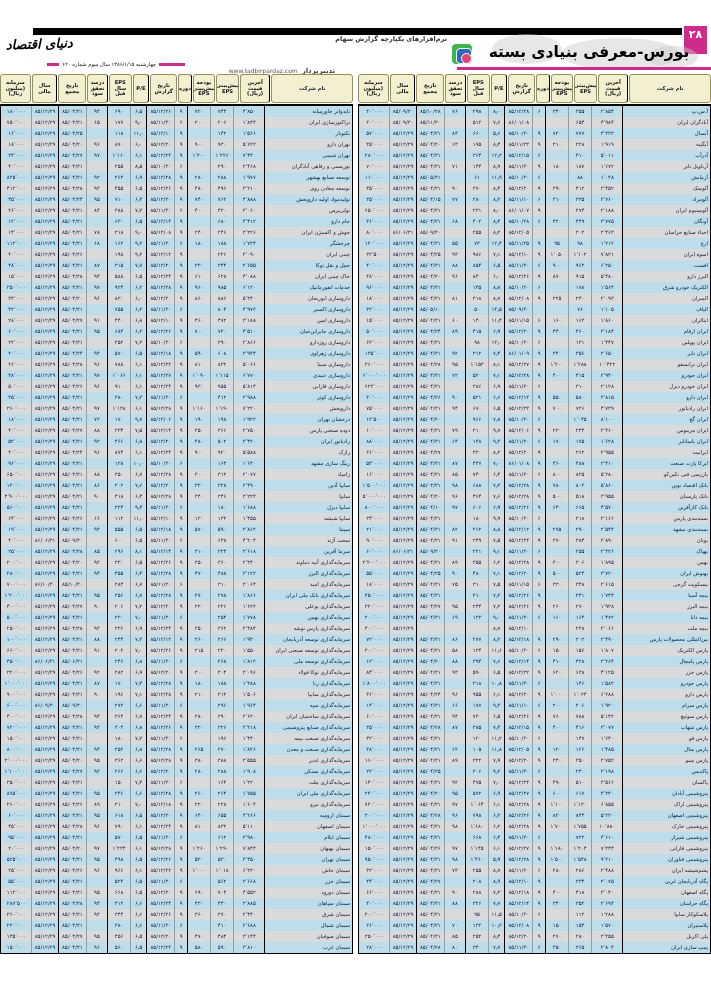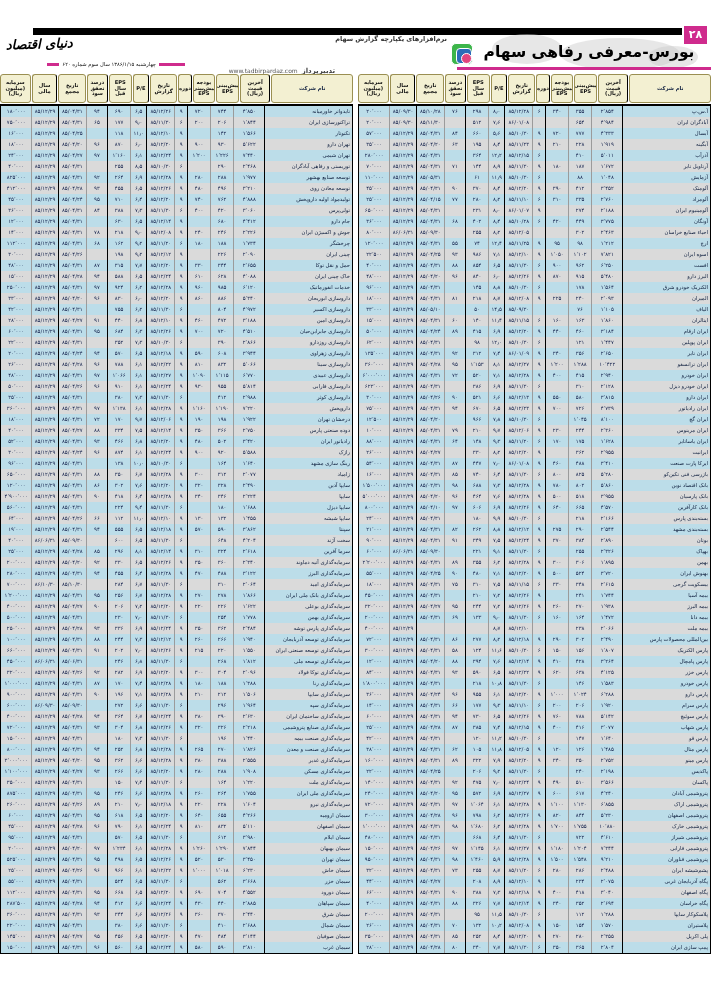--- a/index.html
+++ b/index.html
@@ -1,21 +1,21 @@
 <!DOCTYPE html>
 <html lang="fa"><head>
 <meta charset="utf-8">
 <style>
   html,body{margin:0;padding:0;}
   body{width:711px;height:983px;background:#ffffff;position:relative;overflow:hidden;
        font-family:"DejaVu Sans",sans-serif;}
   .abs{position:absolute;}
   
   .topbar{left:33px;top:28px;width:649px;height:7px;background:#000;}
-  .page-badge{left:684px;top:26px;width:23px;height:18px;background:#cf2b8d;color:#fff;
+  .page-badge{left:684px;top:26px;width:23px;height:28px;background:#cf2b8d;color:#fff;
       font-size:11px;font-weight:bold;text-align:center;line-height:18px;}
   .masthead{left:6px;top:36px;width:90px;height:22px;font-family:"DejaVu Serif",serif;
       font-size:13px;font-weight:bold;font-style:italic;color:#000;transform:rotate(-2deg);
       white-space:nowrap;}
   .issue-line{left:0px;top:60px;width:185px;height:8px;display:flex;direction:rtl;
       align-items:center;gap:3px;}
   .issue-dash{height:3px;background:#cf2b8d;flex:0 0 auto;}
   .issue-text{font-size:5.2px;color:#111;white-space:nowrap;}
   .watermark{background:#c9c9c9;opacity:.45;border-radius:50%;}
   .section-title{left:470px;top:43px;width:238px;height:24px;font-size:15.5px;font-weight:bold;
@@ -74,21 +74,21 @@
 <div class="abs issue-line">
   <div class="issue-dash" style="width:26px"></div>
   <div class="issue-text">چهارشنبه ۱۳۸۶/۱/۱۵ سال سوم شماره ۶۲۰</div>
   <div class="issue-dash" style="width:12px"></div>
 </div>
 
 <div class="abs watermark" style="left:492px;top:34px;width:70px;height:30px"></div>
 <div class="abs watermark" style="left:560px;top:38px;width:120px;height:32px"></div>
 <div class="abs watermark" style="left:648px;top:46px;width:50px;height:22px"></div>
 
-<div class="abs section-title">بورس-معرفی رفاهی سهام</div>
+<div class="abs section-title">بورس-معرفی بنیادی بسته</div>
 <div class="abs title-rule"></div>
 
 <div class="abs logo-block">
   <div class="logo-icon">
     <div class="sq g"></div>
       <div class="sq b"></div>
       <div class="sq p"></div>
   </div>
   <div class="logo-texts">
     <div class="logo-line1">نرم‌افزارهای یکپارچه گزارش سهام</div>

